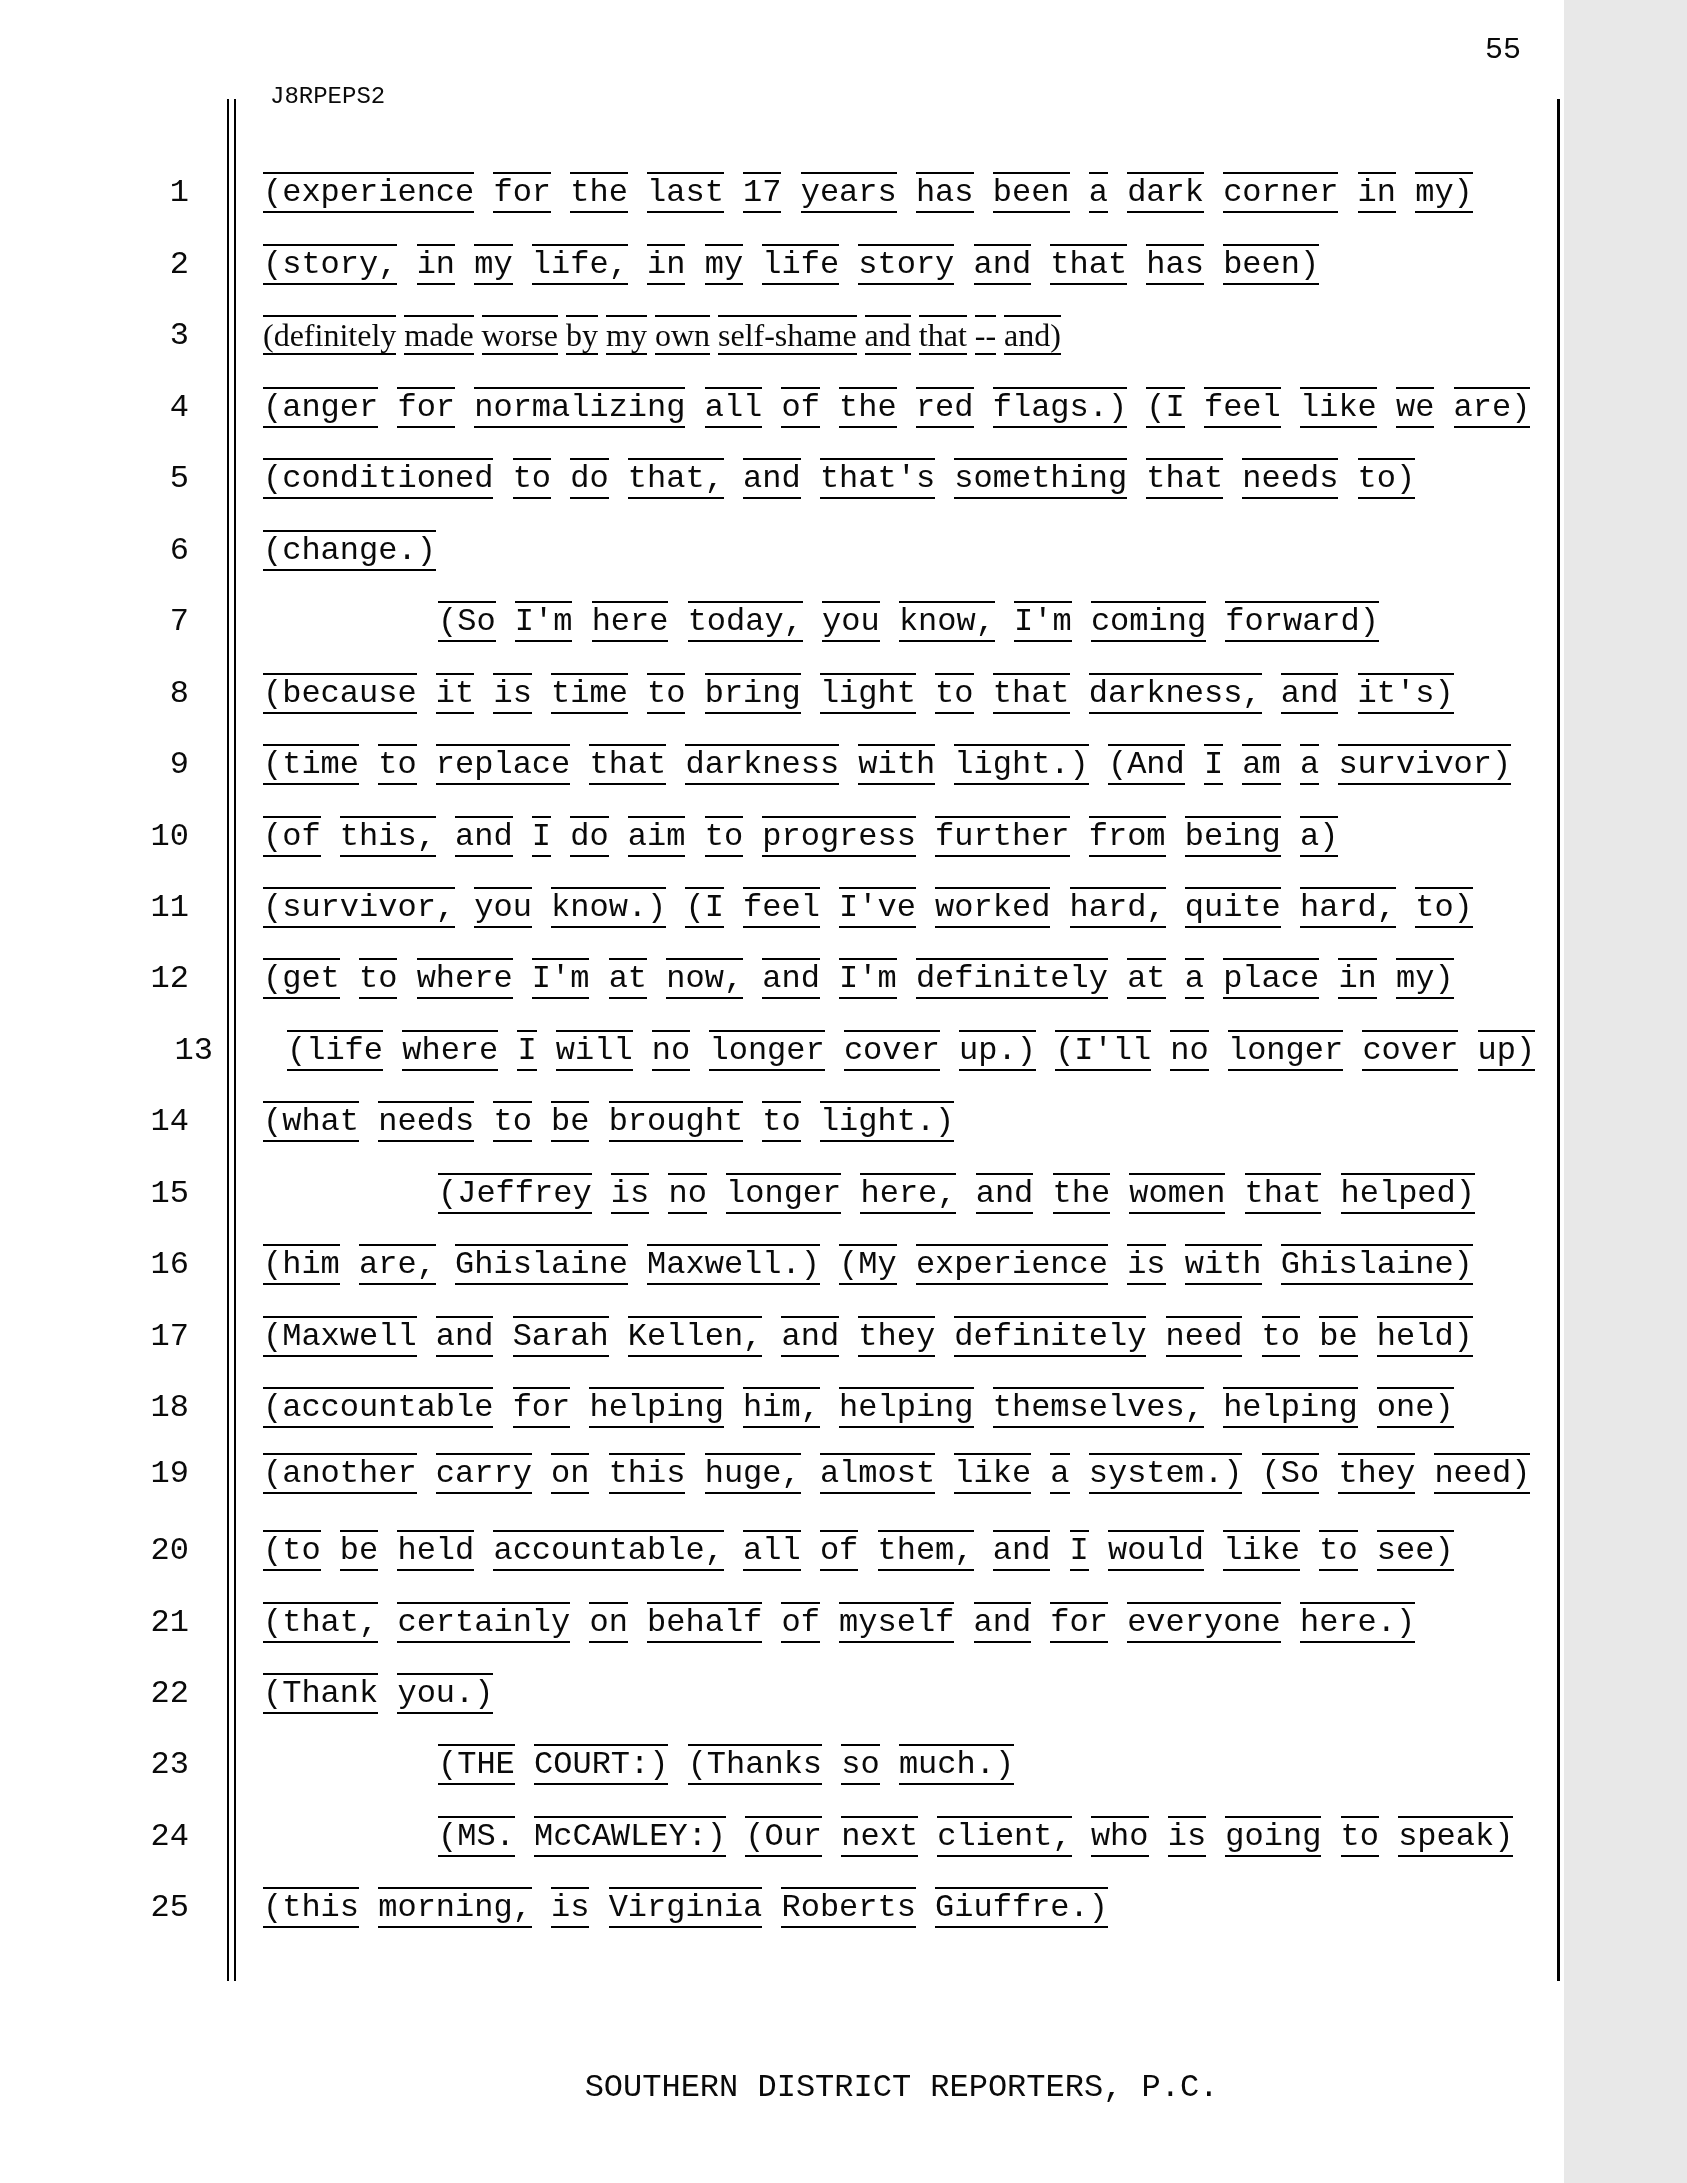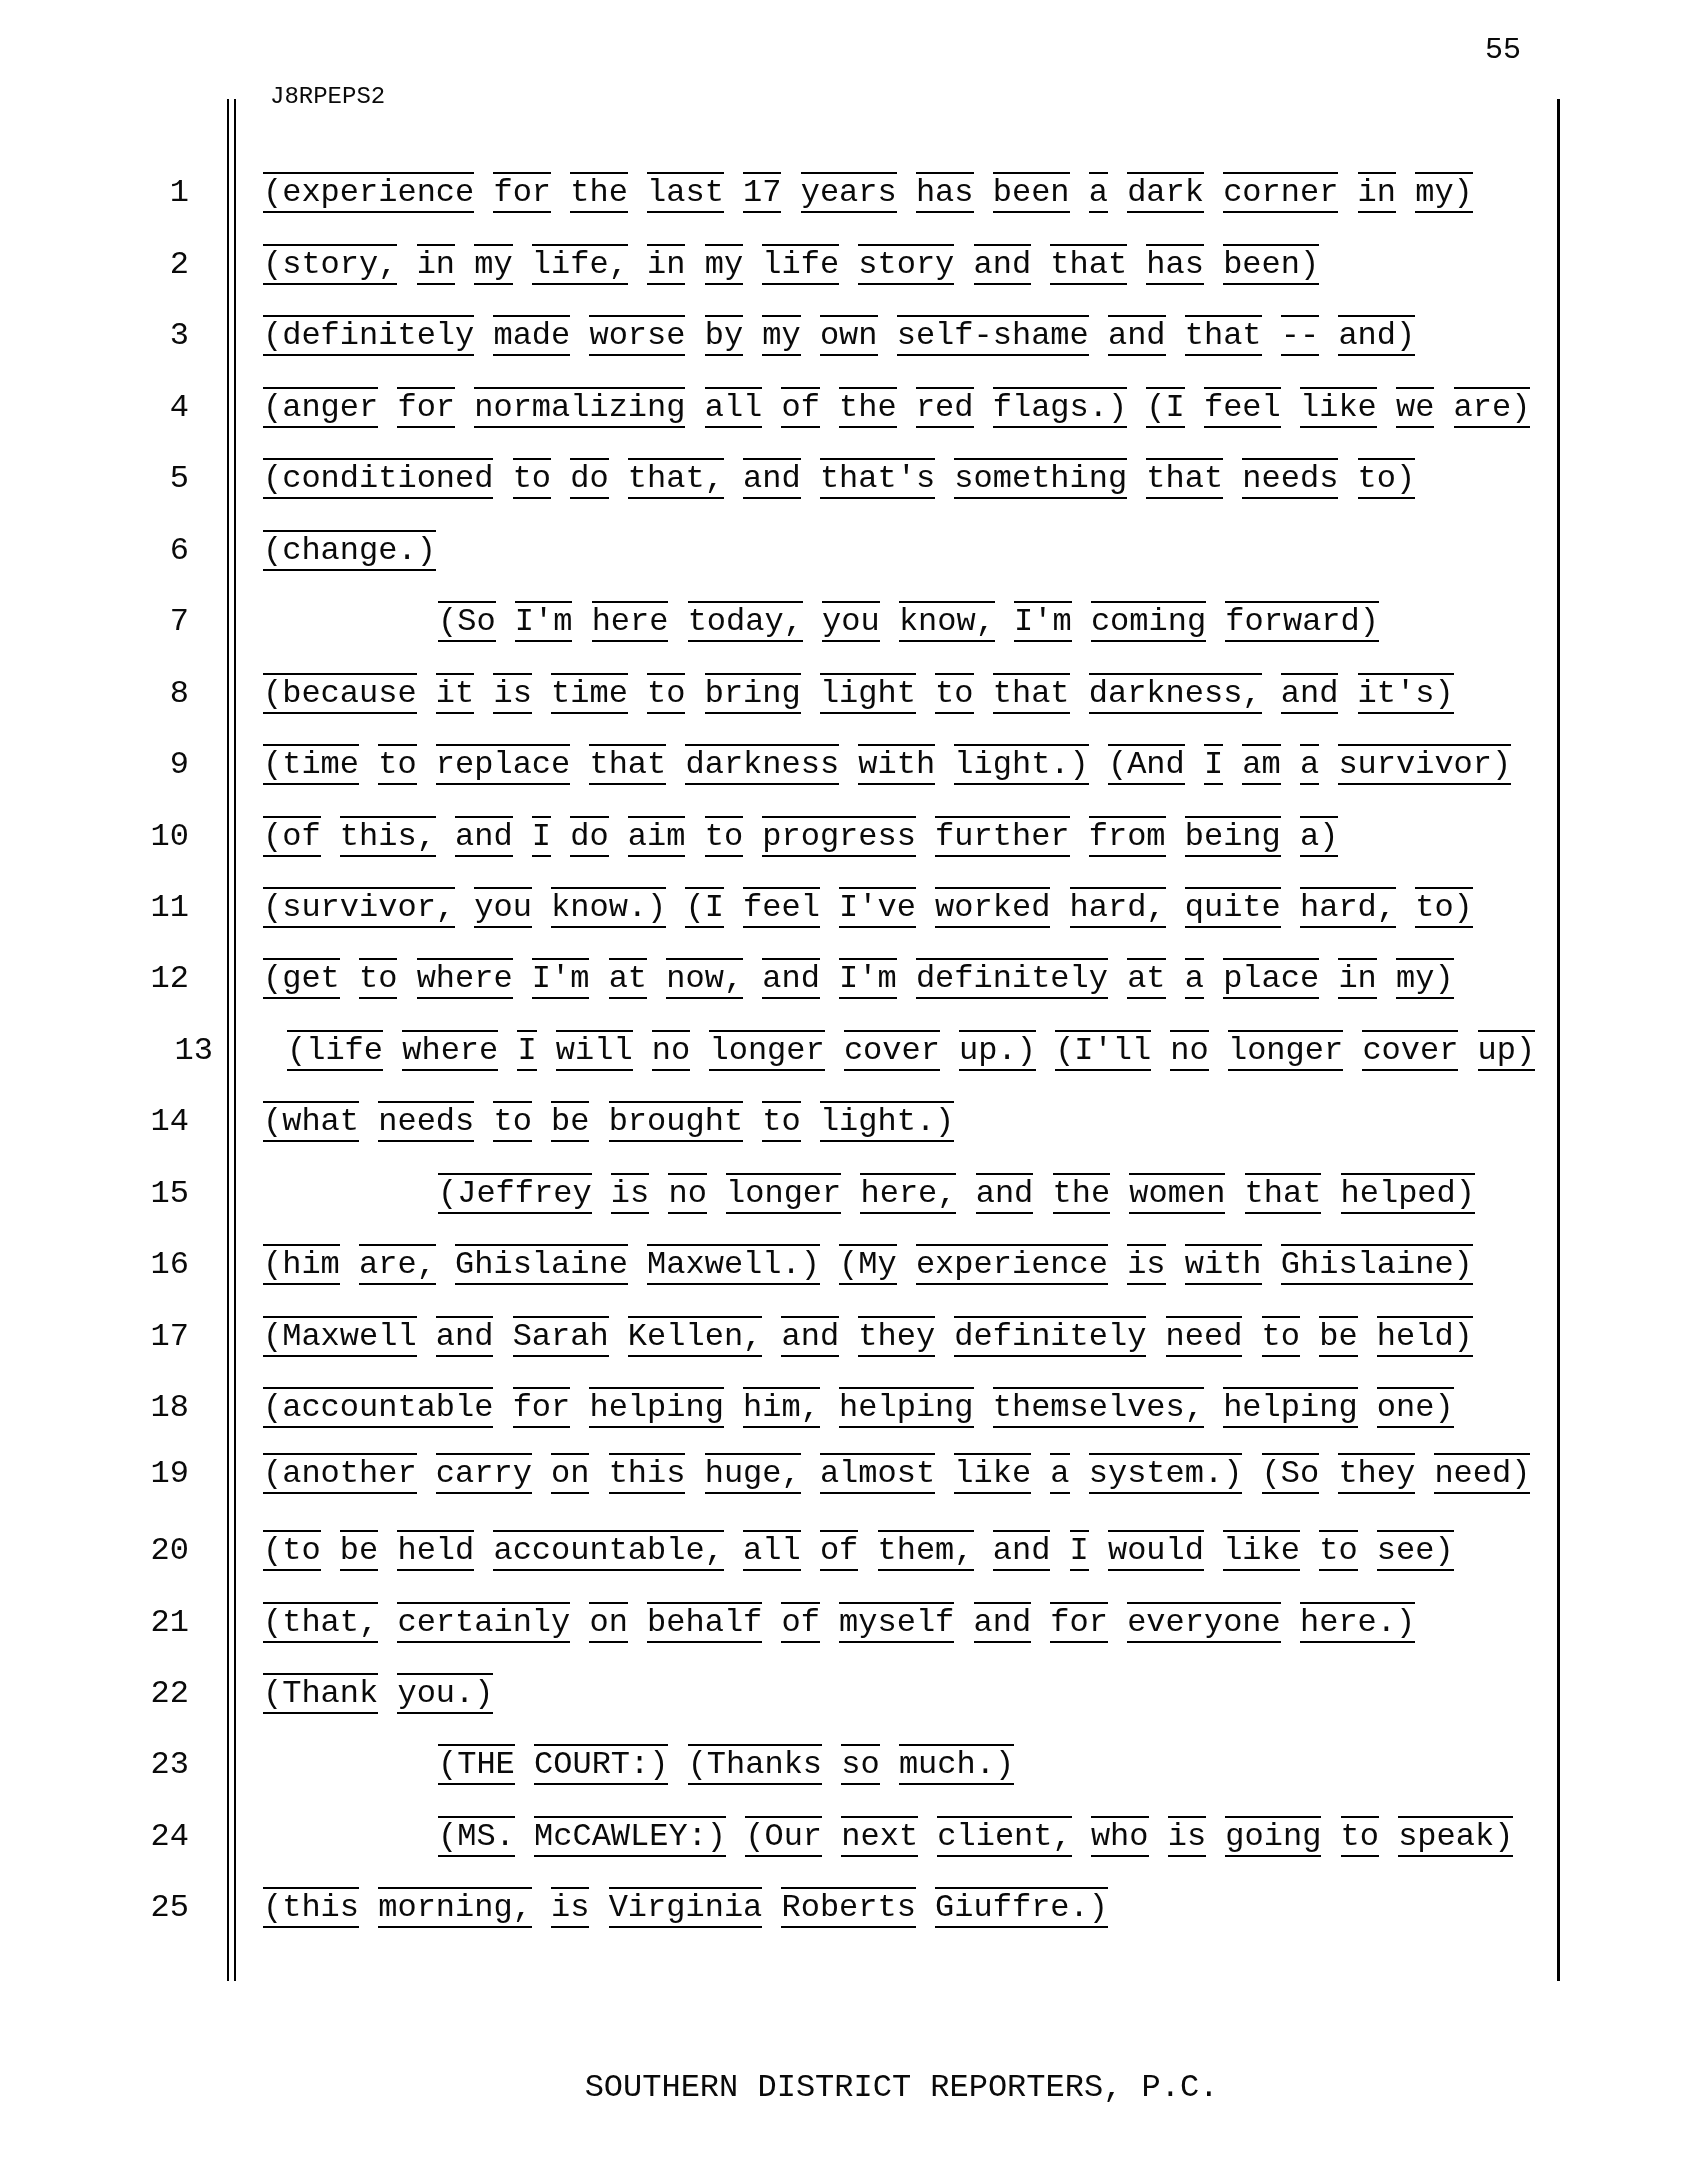--- a/index.html
+++ b/index.html
@@ -2,21 +2,21 @@
 <html style="font-size:10.6px"><head>
 <meta charset="utf-8">
 <style>
   html, body {
     margin: 0;
     padding: 0;
     background: #e8e8e8;
   }
   .page {
     position: relative;
-    width: 1687px;
+    width: 1564px;
     height: 2183px;
     background: #ffffff;
     font-family: "Liberation Mono", "DejaVu Sans Mono", monospace;
     color: #0a0a0a;
     overflow: hidden;
   }
   .page-number {
     position: absolute;
     top: 34px;
     left: 1485px;
@@ -103,21 +103,21 @@
       <div class="row" style="top: 157px;">
         <span class="num">1</span>
         <span class="text" style="padding-left: 0px;"><span class="w">(experience</span> <span class="w">for</span> <span class="w">the</span> <span class="w">last</span> <span class="w">17</span> <span class="w">years</span> <span class="w">has</span> <span class="w">been</span> <span class="w">a</span> <span class="w">dark</span> <span class="w">corner</span> <span class="w">in</span> <span class="w">my)</span></span>
       </div>
       <div class="row" style="top: 229px;">
         <span class="num">2</span>
         <span class="text" style="padding-left: 0px; text-align: center;"><span class="w">(story,</span> <span class="w">in</span> <span class="w">my</span> <span class="w">life,</span> <span class="w">in</span> <span class="w">my</span> <span class="w">life</span> <span class="w">story</span> <span class="w">and</span> <span class="w">that</span> <span class="w">has</span> <span class="w">been)</span></span>
       </div>
       <div class="row" style="top: 300px;">
         <span class="num">3</span>
-        <span class="text" style="padding-left: 0px;"><span class="w">(definitely</span> <span class="w">made</span> <span class="w">worse</span> <span class="w">by</span> <span class="w">my</span> <span class="w">own</span> <span class="w">self-shame</span> <span class="w">and</span> <span class="w">that</span> <span class="w">--</span> <span class="w">and)</span></span>
+        <span class="text" style="padding-left: 0px; font-family: Liberation Serif, serif;"><span class="w">(definitely</span> <span class="w">made</span> <span class="w">worse</span> <span class="w">by</span> <span class="w">my</span> <span class="w">own</span> <span class="w">self-shame</span> <span class="w">and</span> <span class="w">that</span> <span class="w">--</span> <span class="w">and)</span></span>
       </div>
       <div class="row" style="top: 372px;">
         <span class="num">4</span>
         <span class="text" style="padding-left: 0px;"><span class="w">(anger</span> <span class="w">for</span> <span class="w">normalizing</span> <span class="w">all</span> <span class="w">of</span> <span class="w">the</span> <span class="w">red</span> <span class="w">flags.)</span> <span class="w">(I</span> <span class="w">feel</span> <span class="w">like</span> <span class="w">we</span> <span class="w">are)</span></span>
       </div>
       <div class="row" style="top: 443px;">
         <span class="num">5</span>
         <span class="text" style="padding-left: 0px;"><span class="w">(conditioned</span> <span class="w">to</span> <span class="w">do</span> <span class="w">that,</span> <span class="w">and</span> <span class="w">that's</span> <span class="w">something</span> <span class="w">that</span> <span class="w">needs</span> <span class="w">to)</span></span>
       </div>
       <div class="row" style="top: 515px;">

